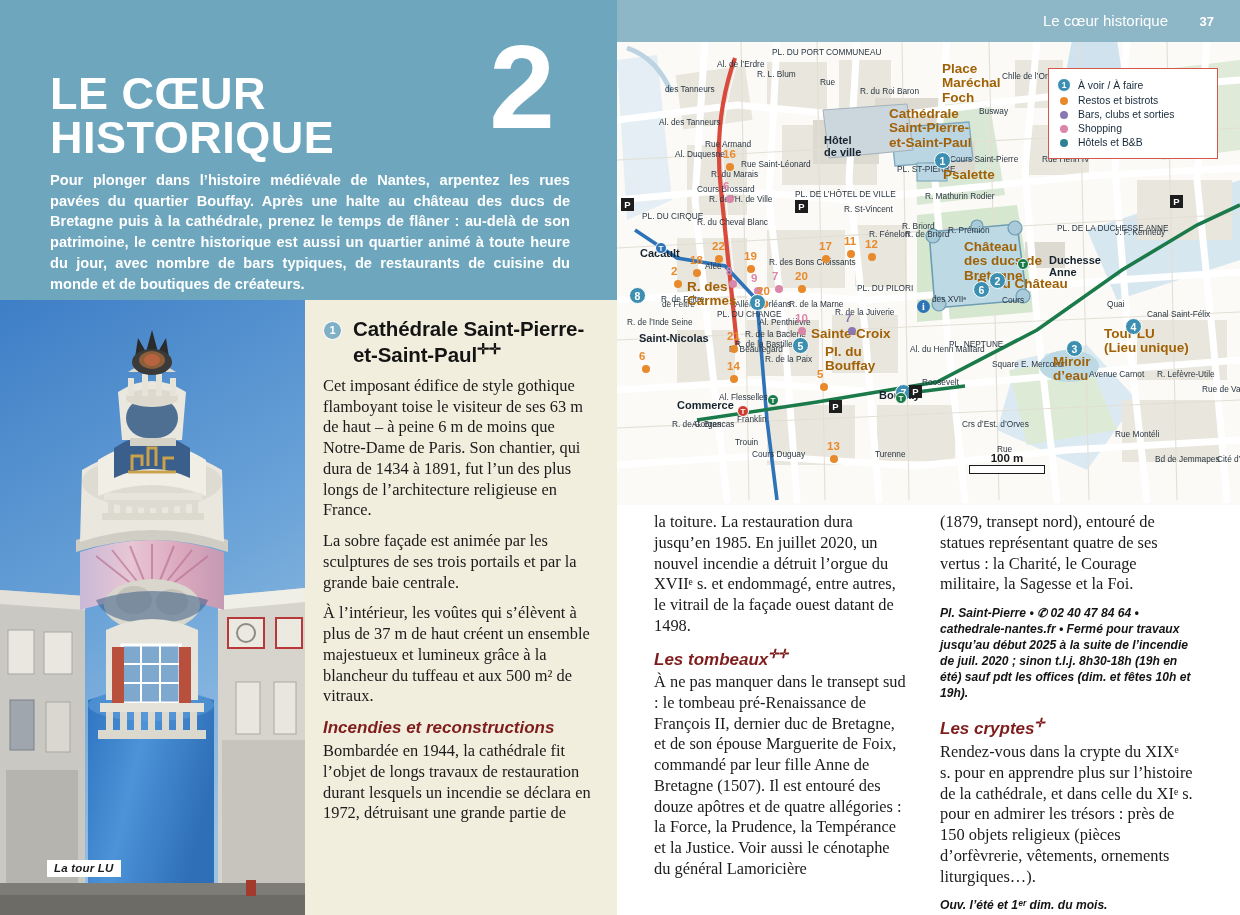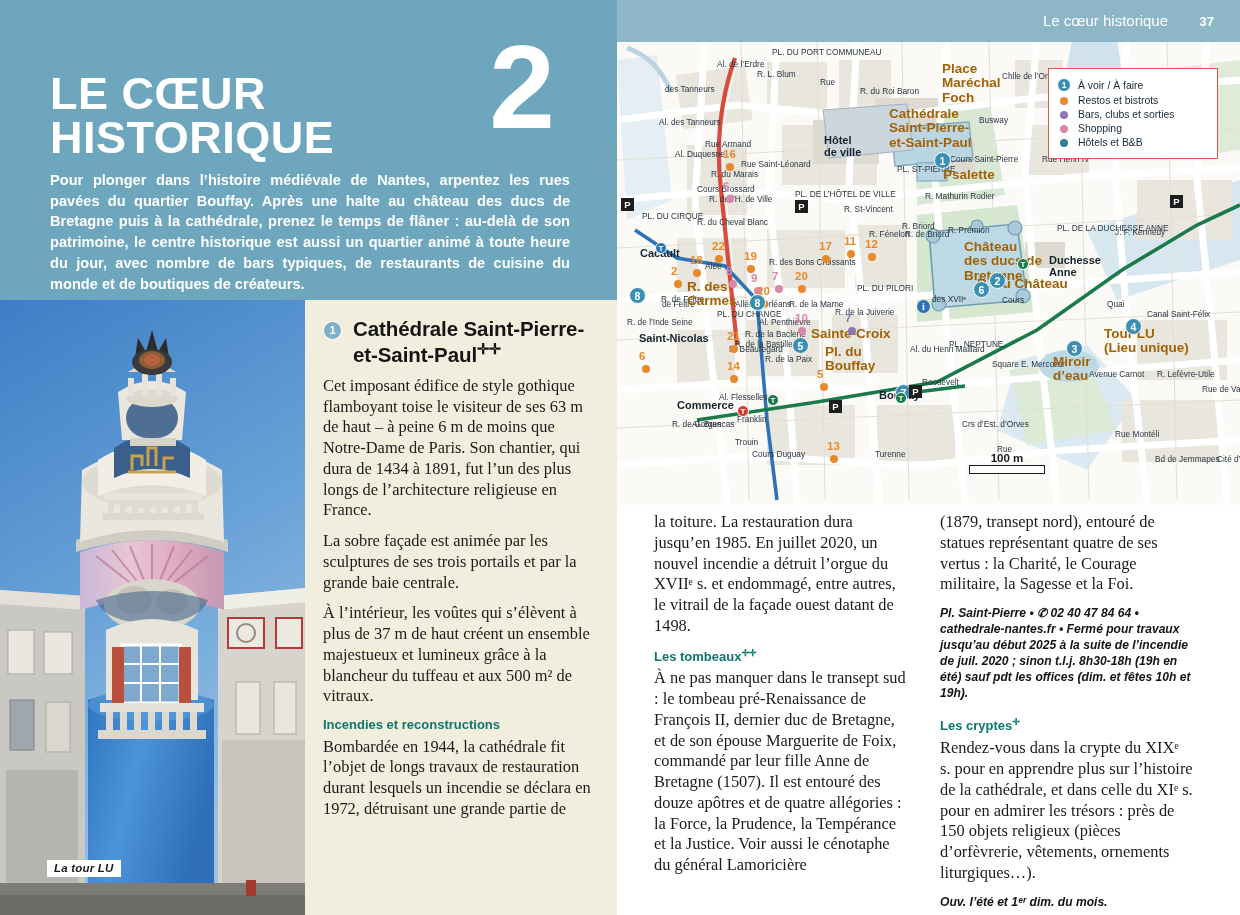--- a/index.html
+++ b/index.html
@@ -82,22 +82,22 @@
   .sup{font-size:0.72em;vertical-align:super;letter-spacing:-0.5px;}
 
   p.body{
     font-family:"Liberation Serif", serif;
     font-size:16.4px;line-height:1.265;
     color:#1b1b1b;margin:0 0 10px 0;
     text-align:left;
   }
   .subhead{
     font-family:"Liberation Sans", sans-serif;
-    font-weight:bold;font-size:13px;line-height:1.12;
-    color:#0f766e;margin:11px 0 4px 0;
+    font-weight:bold;font-size:17px;line-height:1.12;
+    color:#7f1d1d;margin:11px 0 4px 0;font-style:italic;
   }
 
   
   .map-wrap{
     position:absolute;left:617px;top:0;width:623px;height:505px;
     overflow:hidden;background:#fbfbf8;
   }
   .map-header{
     position:absolute;left:0;top:0;width:623px;height:42px;
     background:#8db6c6;z-index:40;
@@ -486,21 +486,21 @@
         <div class="mlabel m-small" style="left: 124px; top: 160px;">Rue Saint-Léonard</div>
         <div class="mlabel m-small" style="left: 94px; top: 170px;">R. du Marais</div>
         <div class="mlabel m-small" style="left: 92px; top: 195px;">R. de l’H. de Ville</div>
         <div class="mlabel m-small" style="left: 80px; top: 218px;">R. du Cheval Blanc</div>
         <div class="mlabel m-small" style="left: 178px; top: 190px;">PL. DE L’HÔTEL DE VILLE</div>
         <div class="mlabel m-small" style="left: 227px; top: 185px; margin-top: 20px;">R. St-Vincent</div>
         <div class="mlabel m-small" style="left: 252px; top: 230px;">R. Fénelon</div>
         <div class="mlabel m-small" style="left: 285px; top: 222px;">R. Briord</div>
         <div class="mlabel m-small" style="left: 243px; top: 87px;">R. du Roi Baron</div>
         <div class="mlabel m-small" style="left: 333px; top: 155px;">Cours Saint-Pierre</div>
-        <div class="mlabel m-small" style="left: 362px; top: 116px;">Busway</div>
+        <div class="mlabel m-small" style="left: 362px; top: 107px;">Busway</div>
         <div class="mlabel m-small" style="left: 385px; top: 72px;">Chlle de l’Oratoire</div>
         <div class="mlabel m-small" style="left: 438px; top: 100px;">R. G. Clemenceau</div>
         <div class="mlabel m-small" style="left: 497px; top: 75px;">Rue Stan</div>
         <div class="mlabel m-small" style="left: 425px; top: 155px;">Rue Henri IV</div>
         <div class="mlabel m-small" style="left: 308px; top: 192px;">R. Mathurin Rodier</div>
         <div class="mlabel m-small" style="left: 331px; top: 226px;">R. Prémion</div>
         <div class="mlabel m-small" style="left: 440px; top: 224px;">PL. DE LA DUCHESSE ANNE</div>
         <div class="mlabel m-small" style="left: 498px; top: 228px;">J. F. Kennedy</div>
         <div class="mlabel m-small" style="left: 315px; top: 295px;">des XVIIᵉ</div>
         <div class="mlabel m-small" style="left: 385px; top: 296px;">Cours</div>

